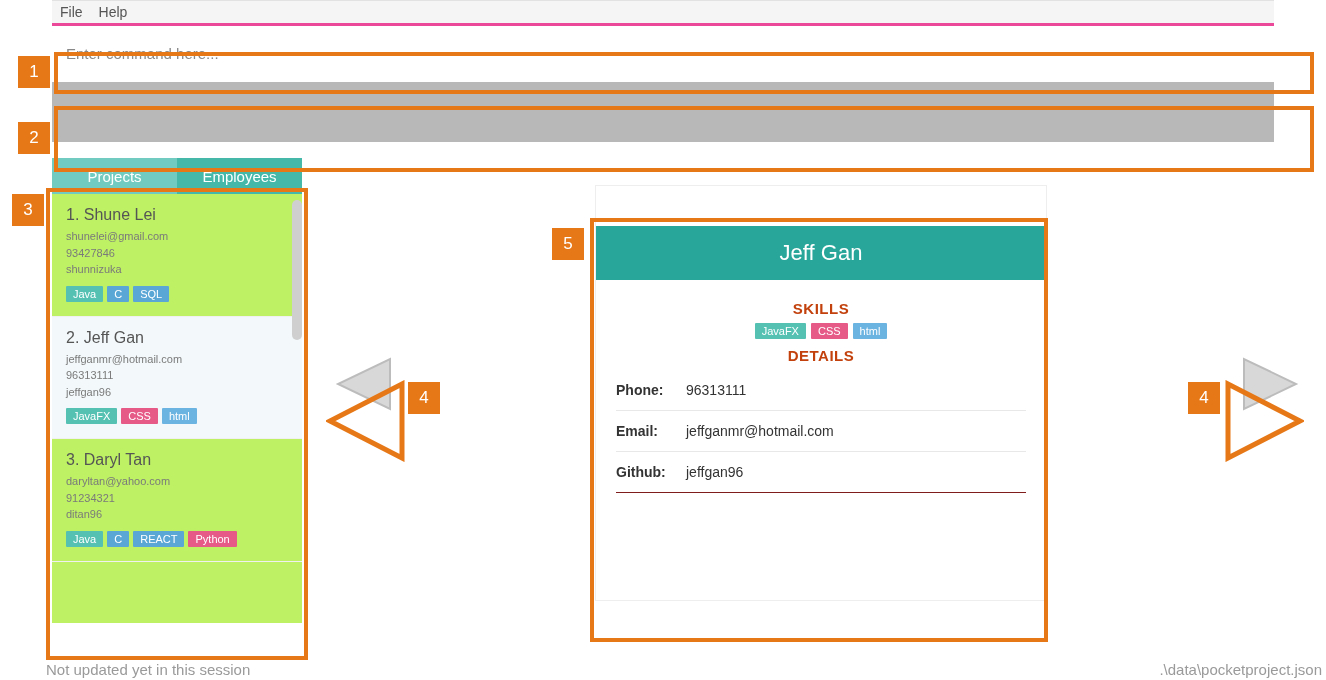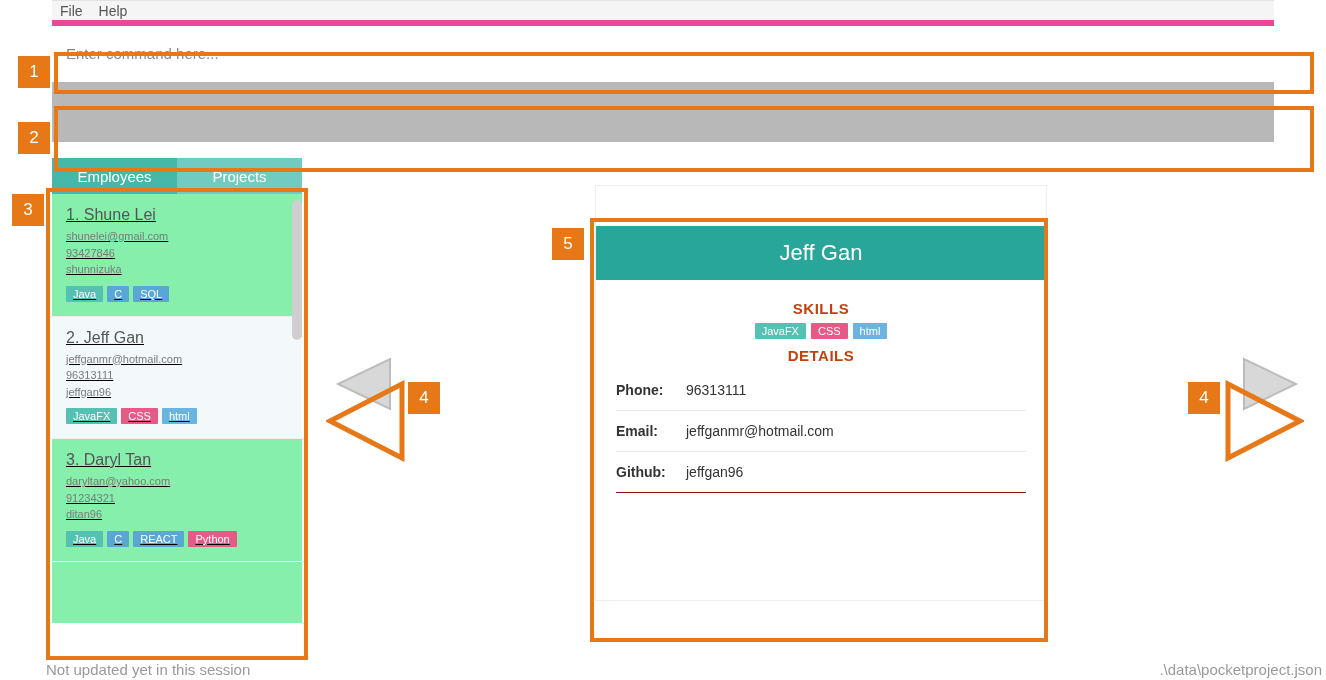--- a/index.html
+++ b/index.html
@@ -7,42 +7,42 @@
   .window { position: relative; width: 1326px; height: 680px; background: #fff; }
 
   
   .titlebar { display:flex; align-items:center; height:26px; padding:0 8px; }
   .logo { width:16px; height:16px; margin-right:6px; display:flex; align-items:center; justify-content:center; }
   .title { font-size:13px; color:#424242; }
   .win-controls { position:absolute; right:0; top:0; display:flex; }
   .win-btn { width:45px; height:26px; display:flex; align-items:center; justify-content:center; font-size:13px; color:#222; }
 
   
-  .menubar { height:26px; background:#f5f5f5; border-top:1px solid #e2e2e2; border-bottom:6px solid #ec4899; display:flex; align-items:center; padding:0 8px; gap:16px; margin:0 52px; }
+  .menubar { height:26px; background:#f5f5f5; border-top:1px solid #e2e2e2; border-bottom:3px solid #ec4899; display:flex; align-items:center; padding:0 8px; gap:16px; margin:0 52px; }
   .menuitem { font-size:14px; color:#555; }
 
   
   .cmd-wrap { position:relative; margin:8px 52px 10px 52px; }
   .cmd-input { width:100%; height:38px; border:none; outline:none; background:#fff; font-size:15px; color:#444; padding:0 14px; }
   .cmd-input::placeholder { color:#888; }
 
   
   .result-wrap { position:relative; margin:0 52px 16px 52px; }
   .result-box { width:100%; height:60px; background:#b8b8b8; }
 
   
   .main { position:relative; margin:0 52px; height:480px; }
 
   
   .list-panel { position:absolute; left:0; top:0; width:250px; height:465px; background:#e7e7e7; display:flex; flex-direction:column; }
   .tabs { display:flex; height:36px; }
   .tab { flex:1; display:flex; align-items:center; justify-content:center; font-size:15px; color:#fff; }
   .tab.projects { background:#72cbc0; }
   .tab.employees { background:#45b8aa; }
-  .list-scroll { flex:1; overflow-y:auto; background:#86efac; position:relative;text-decoration:underline; }
+  .list-scroll { flex:1; overflow-y:auto; background:#bef264; position:relative; }
 
   
   .scroll-thumb { position:absolute; right:0; top:6px; width:10px; height:140px; background:#cfcfcf; border-radius:5px; }
 
   .card { padding:12px 14px 14px 14px; border-bottom:1px solid #f0f0f0; }
   .card.selected { background:#f3f8fa; }
   .card-name { font-size:16px; color:#555; margin-bottom:4px; }
   .card-line { font-size:11px; color:#7a7a7a; line-height:1.5; }
   .tagrow { margin-top:8px; display:flex; gap:4px; flex-wrap:wrap; }
   .tag { font-size:11px; color:#fff; padding:2px 7px; border-radius:1px; }
@@ -89,22 +89,22 @@
   </div>
 
   <div class="result-wrap">
     <div class="result-box"></div>
   </div>
 
   <div class="main">
 
     <div class="list-panel">
       <div class="tabs">
+        <div class="tab projects">Projects</div>
         <div class="tab employees">Employees</div>
-        <div class="tab projects">Projects</div>
       </div>
       <div class="list-scroll" id="employee-list">
         <div class="scroll-thumb"></div>
       <div class="card">
             <div class="card-name">1.  Shune Lei</div>
             <div class="card-line">shunelei@gmail.com</div>
             <div class="card-line">93427846</div>
             <div class="card-line">shunnizuka</div>
             <div class="tagrow">
               <span class="tag tag-teal">Java</span>

